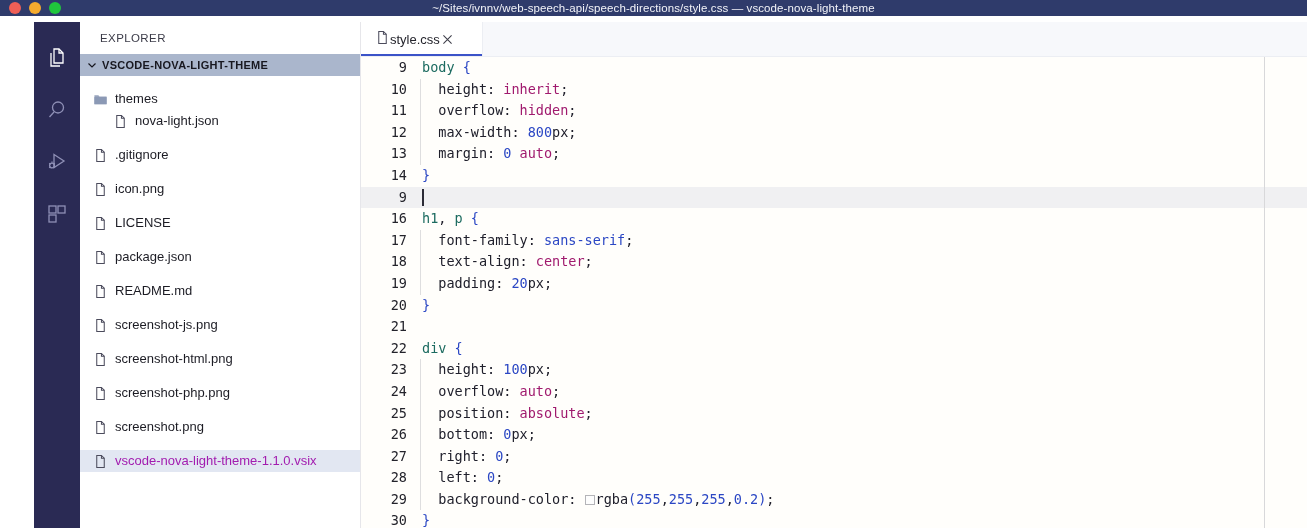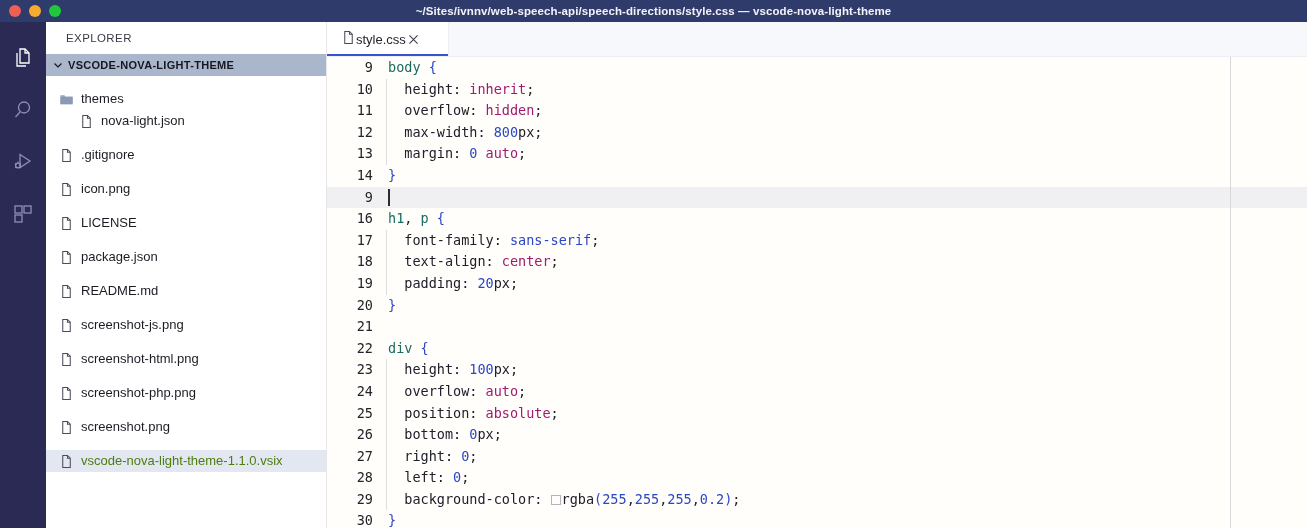--- a/index.html
+++ b/index.html
@@ -9,25 +9,24 @@
     height: 528px;
     overflow: hidden;
     background: #ffffff;
     font-family: "Liberation Sans", sans-serif;
   }
 
   
   .titlebar {
     position: absolute;
     top: 0; left: 0;
-    width: 1307px; height: 22px;
+    width: 1307px; height: 16px;
     background: #2f3b6b;
     display: flex;
     align-items: center;
-    font-weight: bold;
   }
   .traffic {
     display: flex;
     align-items: center;
     gap: 8px;
     padding-left: 9px;
     width: 70px;
   }
   .light { width: 12px; height: 12px; border-radius: 50%; display: block; }
   .light.red    { background: #ee5f56; }
@@ -44,20 +43,21 @@
     white-space: nowrap;
   }
 
   
   .workbench {
     position: absolute;
     top: 22px; left: 0;
     width: 1307px;
     height: 506px;
     display: flex;
+    padding-left: 34px;
   }
 
   
   .activitybar {
     width: 46px;
     background: #2a2a54;
     display: flex;
     flex-direction: column;
     align-items: center;
     padding-top: 10px;
@@ -112,21 +112,21 @@
     align-items: center;
     gap: 7px;
     cursor: pointer;
     white-space: nowrap;
   }
   .row .icon { width: 16px; height: 16px; display: flex; align-items: center; justify-content: center; flex: 0 0 16px; }
   .row .label { font-size: 13px; line-height: 22px; }
   .row.depth1 { padding-left: 12px; margin-top: 12px; }
   .row.depth2 { padding-left: 32px; }
   .row.selected { background: #e2e7f2; }
-  .row.selected .label { color: #4d7c0f; }
+  .row.selected .label { color: #a21caf; }
 
   
   .editor-group {
     flex: 1 1 auto;
     display: flex;
     flex-direction: column;
     background: #fffefb;
     min-width: 0;
     position: relative;
   }

